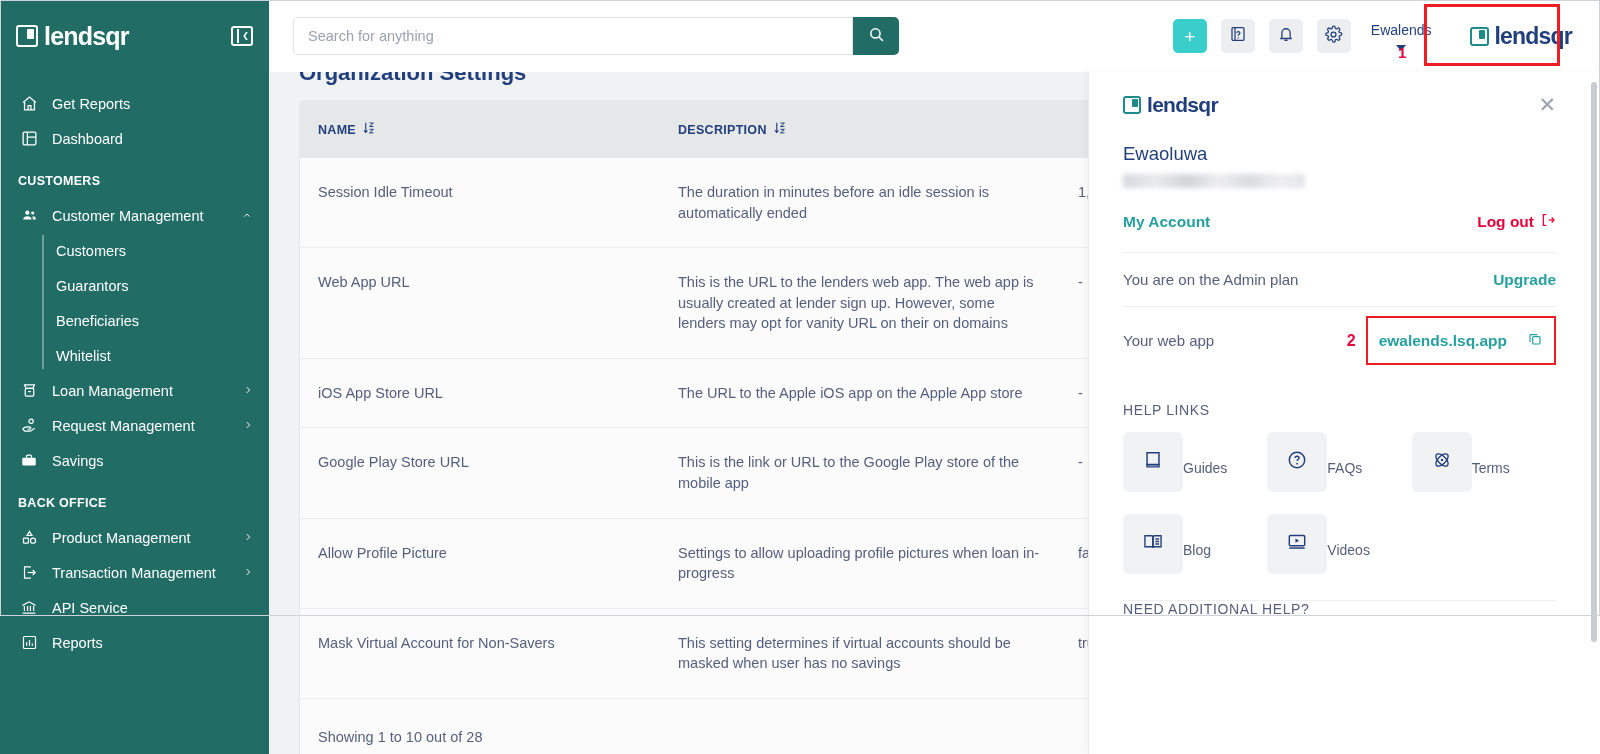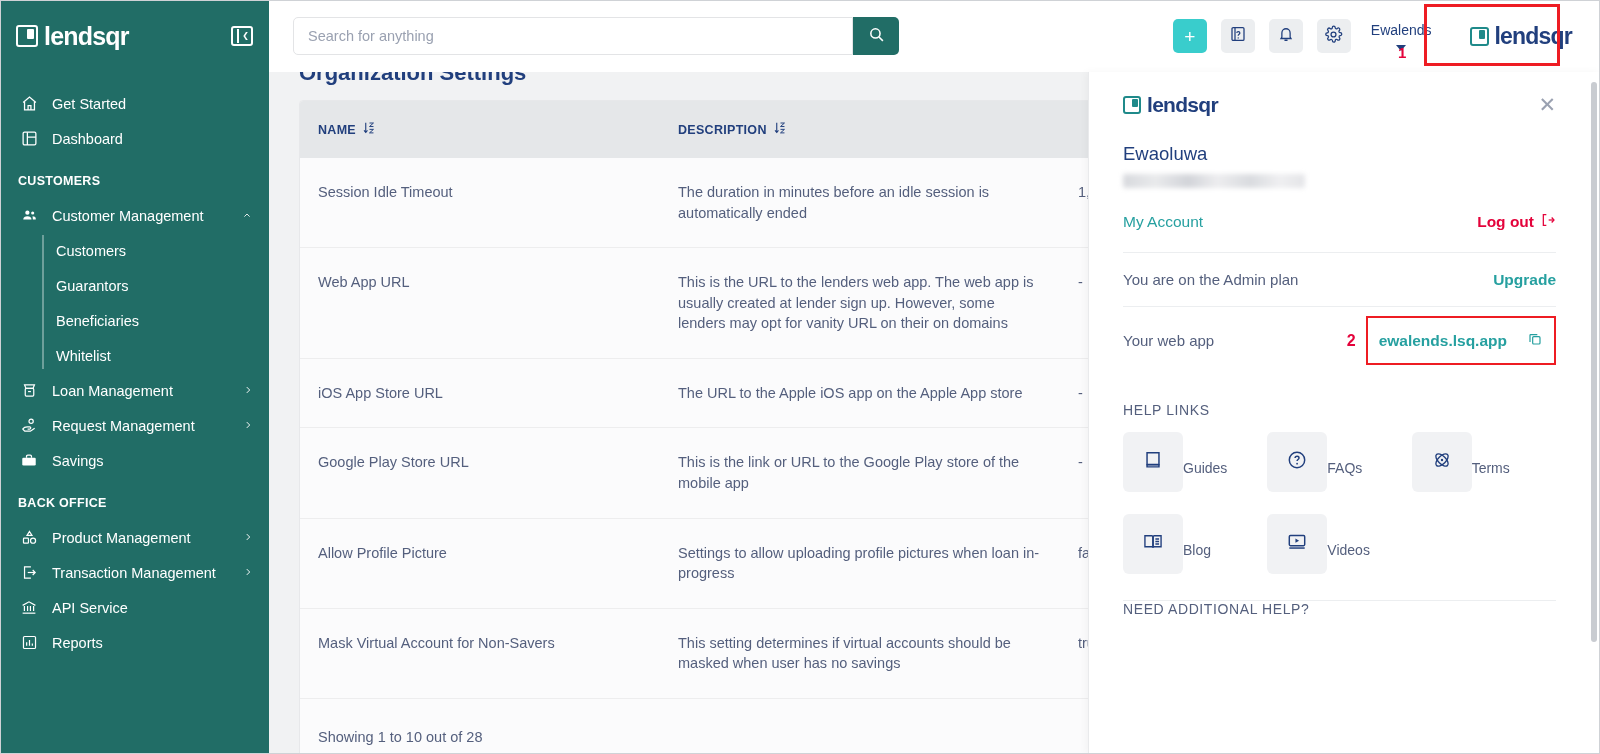--- a/index.html
+++ b/index.html
@@ -2,21 +2,21 @@
 <html><head>
 <meta charset="utf-8">
 <style>
   * { box-sizing: border-box; margin: 0; padding: 0; }
   html, body {
     width: 1600px; height: 754px;
     font-family: "Liberation Sans", sans-serif;
     background: #ffffff;
     overflow: hidden;
   }
-  #app { position: relative; width: 1600px; height: 754px; display: flex; }
+  #app { position: relative; width: 1600px; height: 616px; display: flex; }
 
   
   .sidebar {
     width: 269px; min-width: 269px; height: 754px;
     background: #216d66;
     color: #ffffff;
     position: relative;
     overflow: hidden;
   }
   .sb-top {
@@ -194,21 +194,21 @@
   .acct-blur {
     margin-top: 9px; width: 182px; height: 14px; border-radius: 2px;
     background: linear-gradient(90deg,#d7d9dd 0%,#e9eaec 18%,#d2d4d9 36%,
       #ededef 52%,#d9dbdf 70%,#efeff1 86%,#e4e5e8 100%);
     filter: blur(2.6px);
   }
   .acct-links {
     display: flex; align-items: center; justify-content: space-between;
     margin-top: 24px; padding-bottom: 20px;
   }
-  .link-teal { color: #26a0a0; font-size: 15.5px; font-weight: 400; cursor: pointer; }
+  .link-teal { color: #26a0a0; font-size: 15.5px; font-weight: 700; cursor: pointer; }
   .link-red {
     color: #e4033b; font-size: 15.5px; font-weight: 600; cursor: pointer;
     display: flex; align-items: center; gap: 6px;
   }
   .prow {
     display: flex; align-items: center; justify-content: space-between;
     border-top: 1px solid #eceef0; height: 54px; font-size: 15px; color: #545f7d;
   }
   .prow .teal-strong { color: #26a0a0; font-size: 15.5px; font-weight: 600; cursor: pointer; }
   .webapp-right { display: flex; align-items: center; gap: 10px; }
@@ -273,21 +273,21 @@
     <div style="height:14px"></div>
 
     <div class="sb-item">
       <span class="ico">
         <svg width="17" height="17" viewBox="0 0 24 24" fill="none" stroke="#fff" stroke-width="1.8">
             <path d="M3 10.5 12 3l9 7.5"></path>
             <path d="M5 9.5V21h14V9.5"></path>
             <path d="M10 21v-6h4v6"></path>
           </svg>
       </span>
-      <span class="lbl">Get Started</span>
+      <span class="lbl">Get Reports</span>
     </div>
 
     <div class="sb-item">
       <span class="ico">
         <svg width="17" height="17" viewBox="0 0 24 24" fill="none" stroke="#fff" stroke-width="1.8">
             <rect x="3" y="3" width="18" height="18" rx="2"></rect>
             <path d="M9 3v18M9 10h12"></path>
           </svg>
       </span>
       <span class="lbl">Dashboard</span>

